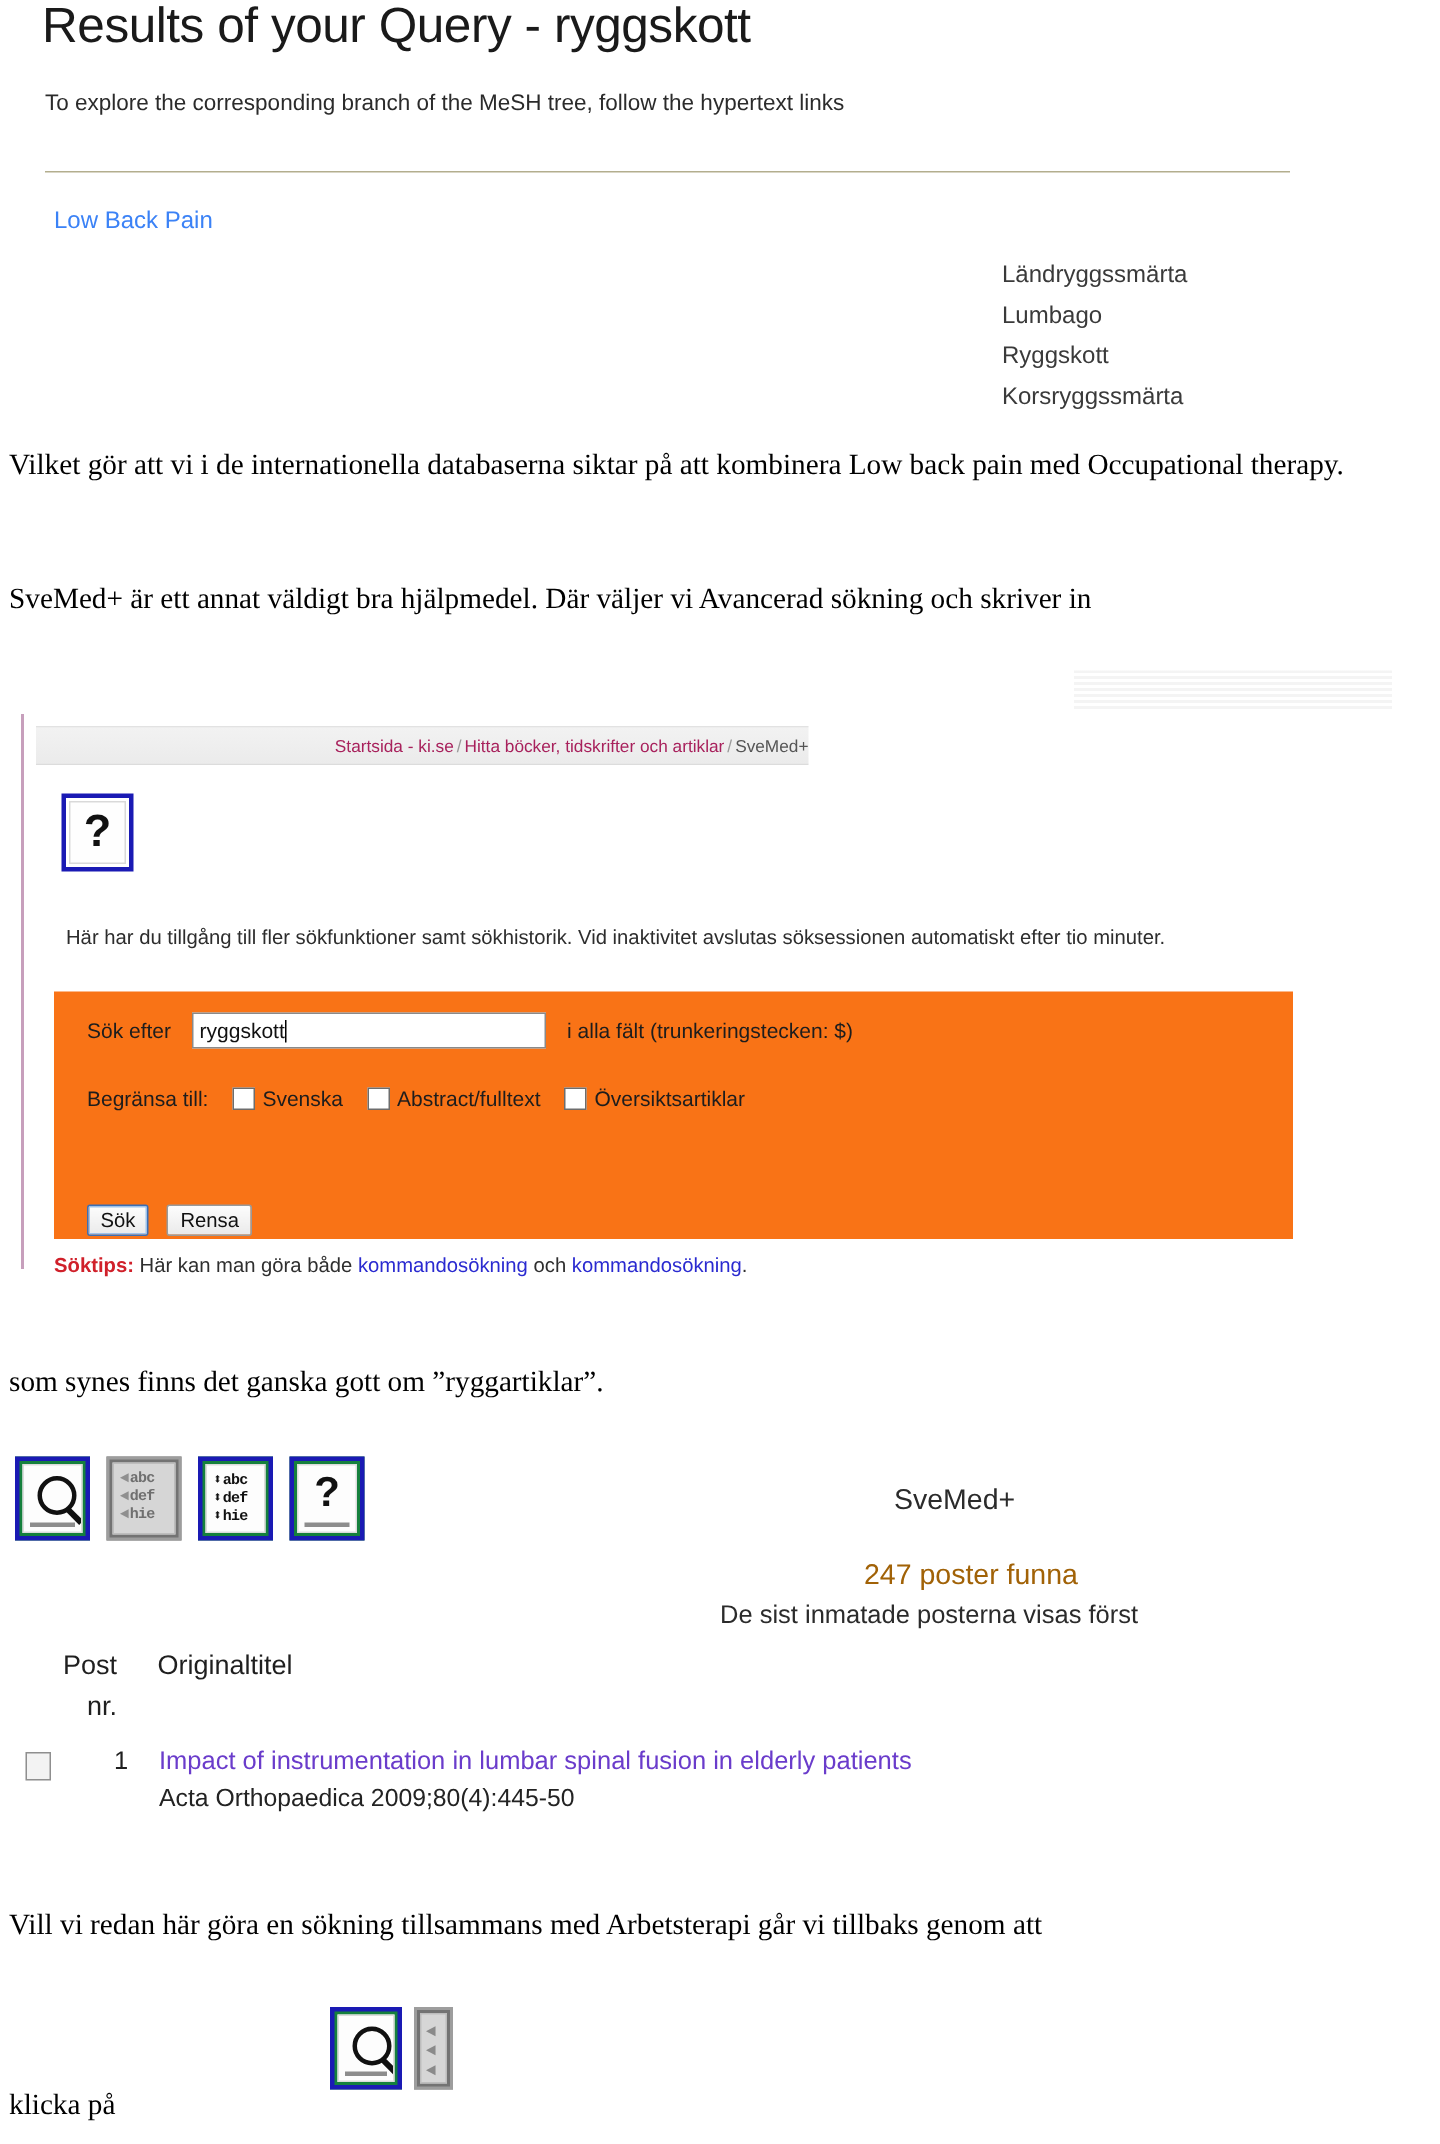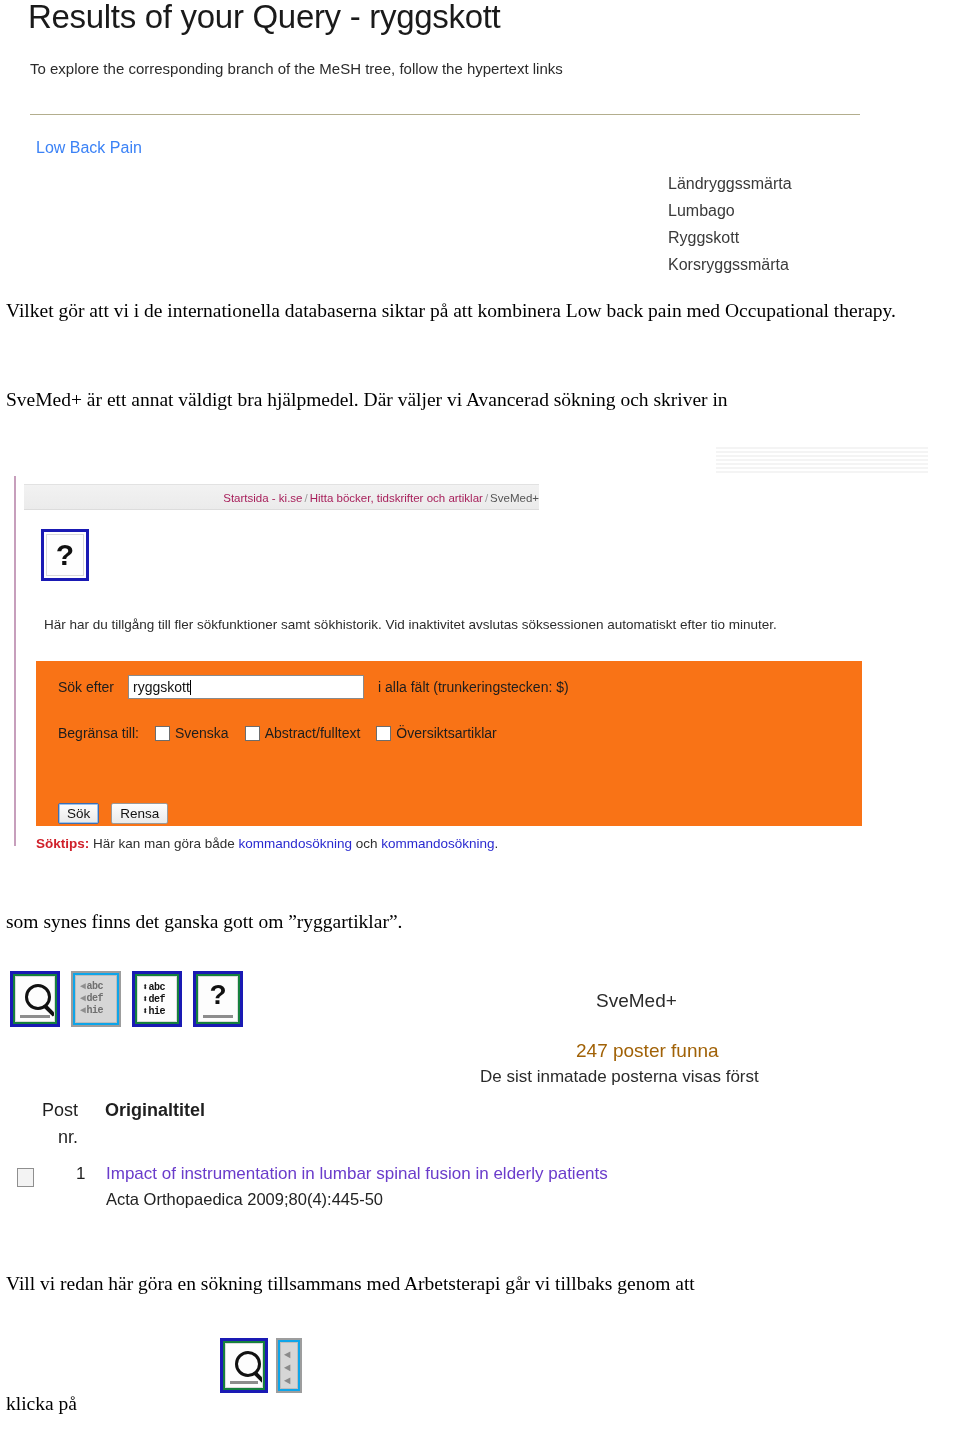--- a/index.html
+++ b/index.html
@@ -287,21 +287,21 @@
   .icon-sq {
     display: inline-block;
     vertical-align: top;
     width: 50px; height: 56px;
     margin-right: 7px;
     box-sizing: border-box;
     position: relative;
     background: #15803d;
   }
   .icon-sq.blue  { border: 3px solid #1a1ab4; }
-  .icon-sq.gray  { border: 2px solid #9d9d9d; background:#0ea5e9; }
+  .icon-sq.gray  { border: 2px solid #9d9d9d; background:#737373; }
   .icon-face {
     position: absolute;
     left: 2px; top: 2px; right: 2px; bottom: 2px;
     background: #fdfdfd;
     border: 1px solid #dcdcdc;
     overflow: hidden;
   }
   .icon-sq.gray .icon-face { background: #d6d6d6; border-color:#bdbdbd; }
   .icon-sq .shelf {
     position: absolute; left: 4px; right: 4px; bottom: 3px;
@@ -355,21 +355,21 @@
     font-size: 18px; color: #1f1f1f;
   }
   .res-head-nr {
     position: absolute; left: 58px; top: 1127px;
     font-family: "Liberation Sans", sans-serif;
     font-size: 18px; color: #1f1f1f;
   }
   .res-head-title {
     position: absolute; left: 105px; top: 1100px;
     font-family: "Liberation Sans", sans-serif;
-    font-size: 18px; color: #1f1f1f; font-weight: bold;
+    font-size: 18px; color: #1f1f1f;
   }
 
   .res-cb {
     position: absolute; left: 17px; top: 1168px;
     width: 17px; height: 19px;
     background: #f3f3f3;
     border: 1px solid #8f8f8f;
     box-sizing: border-box;
   }
   .res-num {

